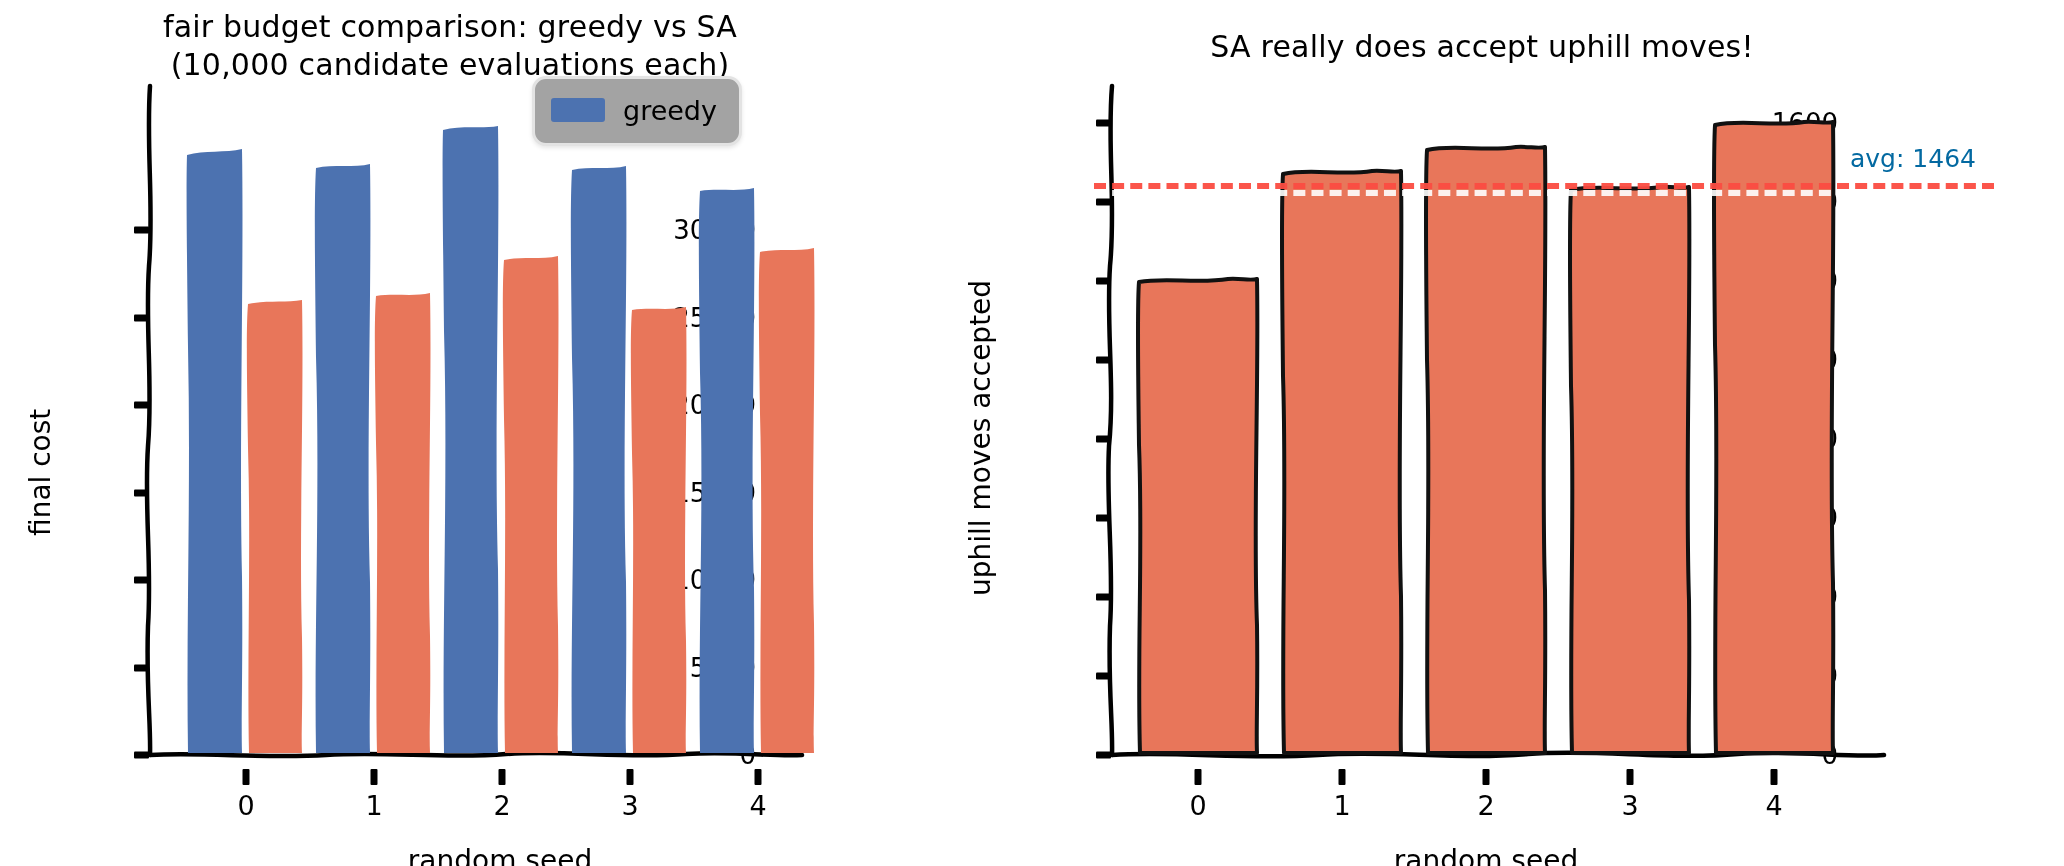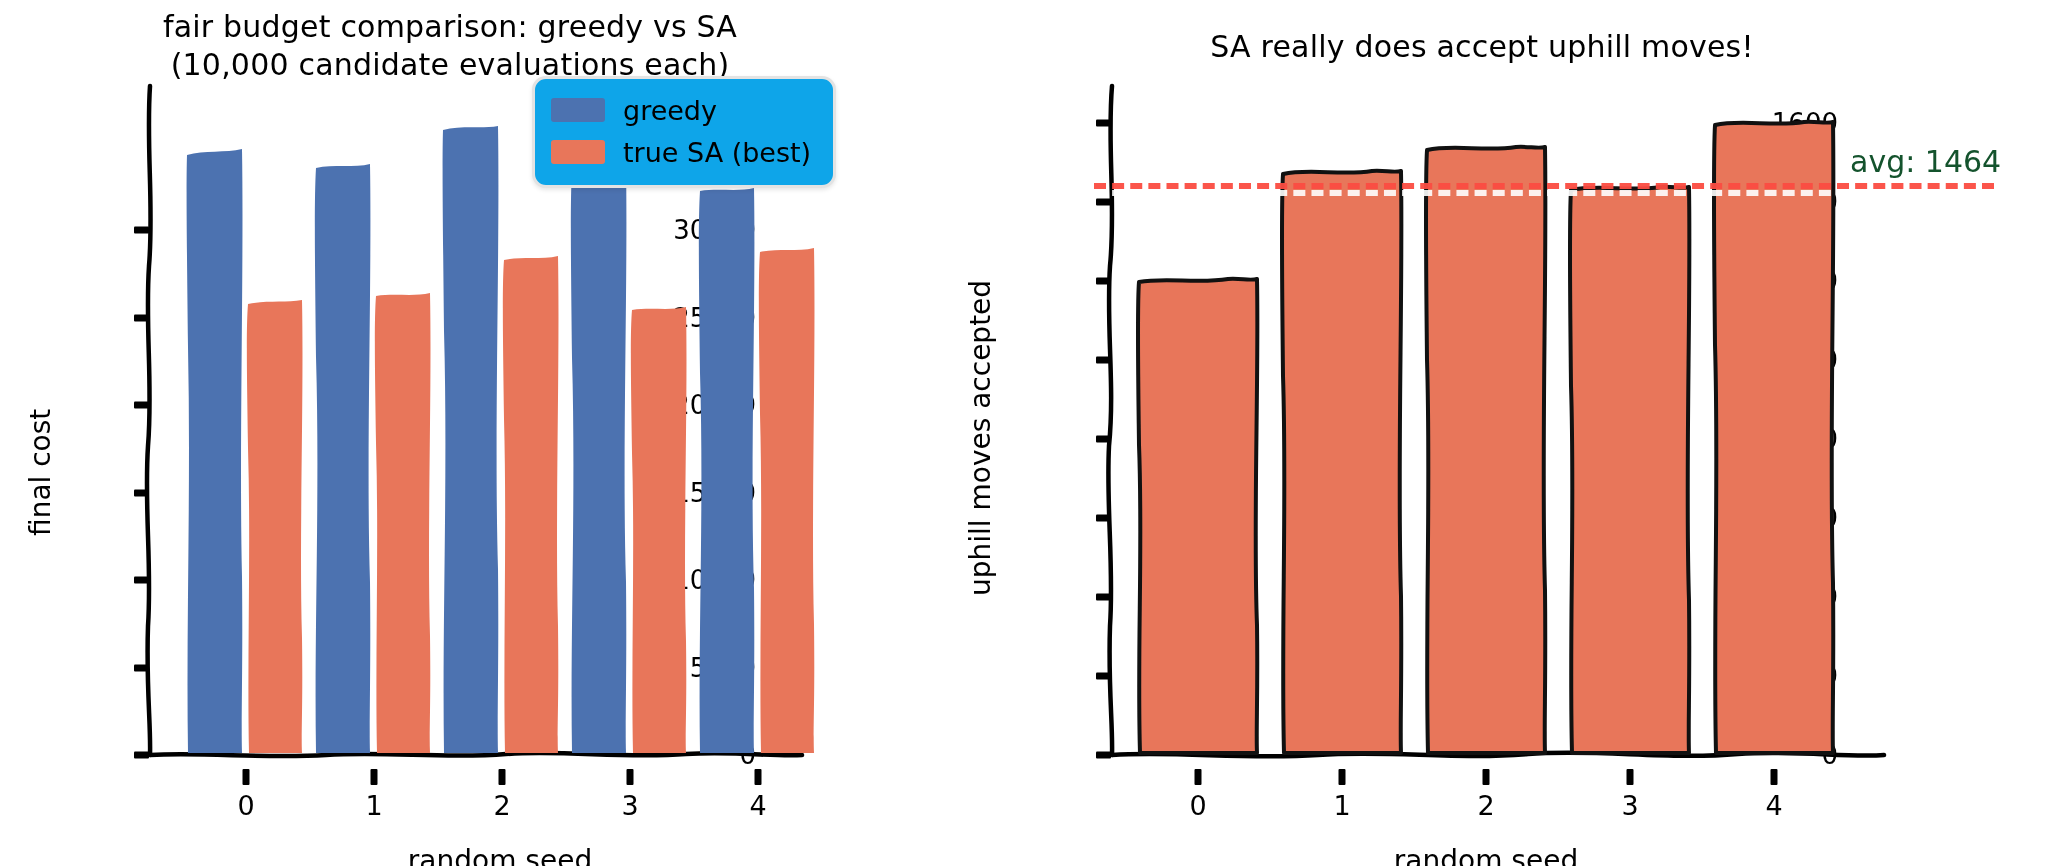--- a/index.html
+++ b/index.html
@@ -104,21 +104,21 @@
   }
 
   .bar {
     position: absolute;
     bottom: 0;
   }
   .bar svg { display: block; overflow: visible; }
 
   .legend-box {
     position: absolute;
-    background: #0ea5e9;
+    background: #a3a3a3;
     border: 3px solid #e3e3e3;
     border-radius: 14px;
     box-shadow: 0 2px 4px rgba(0,0,0,0.10);
     padding: 10px 22px 12px 16px;
   }
   .legend-row {
     display: flex;
     align-items: center;
     height: 42px;
   }
@@ -140,22 +140,22 @@
     height: 0;
     border-top: 6px dashed #fb4c42;
     opacity: 0.95;
   }
   .avg-line.shadow {
     border-top-color: #ffffff;
     opacity: 0.9;
   }
   .avg-label {
     position: absolute;
-    font-size: 30px;
-    color: #14532d;
+    font-size: 25px;
+    color: #0369a1;
     white-space: nowrap;
   }
 </style>
 </head>
 <body>
 
 <div id="figure">
 
   <div class="panel" id="panel-left">
 
@@ -266,24 +266,20 @@
         <div class="xtick-label" style="left:608px; top:694px;">4</div>
       </div>
 
       <div class="axis-label-x" style="left:350px; top:748px;">random seed</div>
 
       <div class="legend-box" style="left:382px; top:-20px;">
         <div class="legend-row">
           <span class="legend-swatch" style="background:#4c72b0;"></span>
           <span class="legend-text">greedy</span>
         </div>
-        <div class="legend-row">
-          <span class="legend-swatch" style="background:#e8765a;"></span>
-          <span class="legend-text">true SA (best)</span>
-        </div>
       </div>
 
     </div>
   </div>
 
   <div class="panel" id="panel-right">
 
     <div class="chart-title" id="title-right" style="left:120px; top:28px; width:820px;">SA really does accept uphill moves!</div>
 
     <div class="plot-area" id="plot-right" style="left:160px; top:96px; width:760px; height:659px;">

